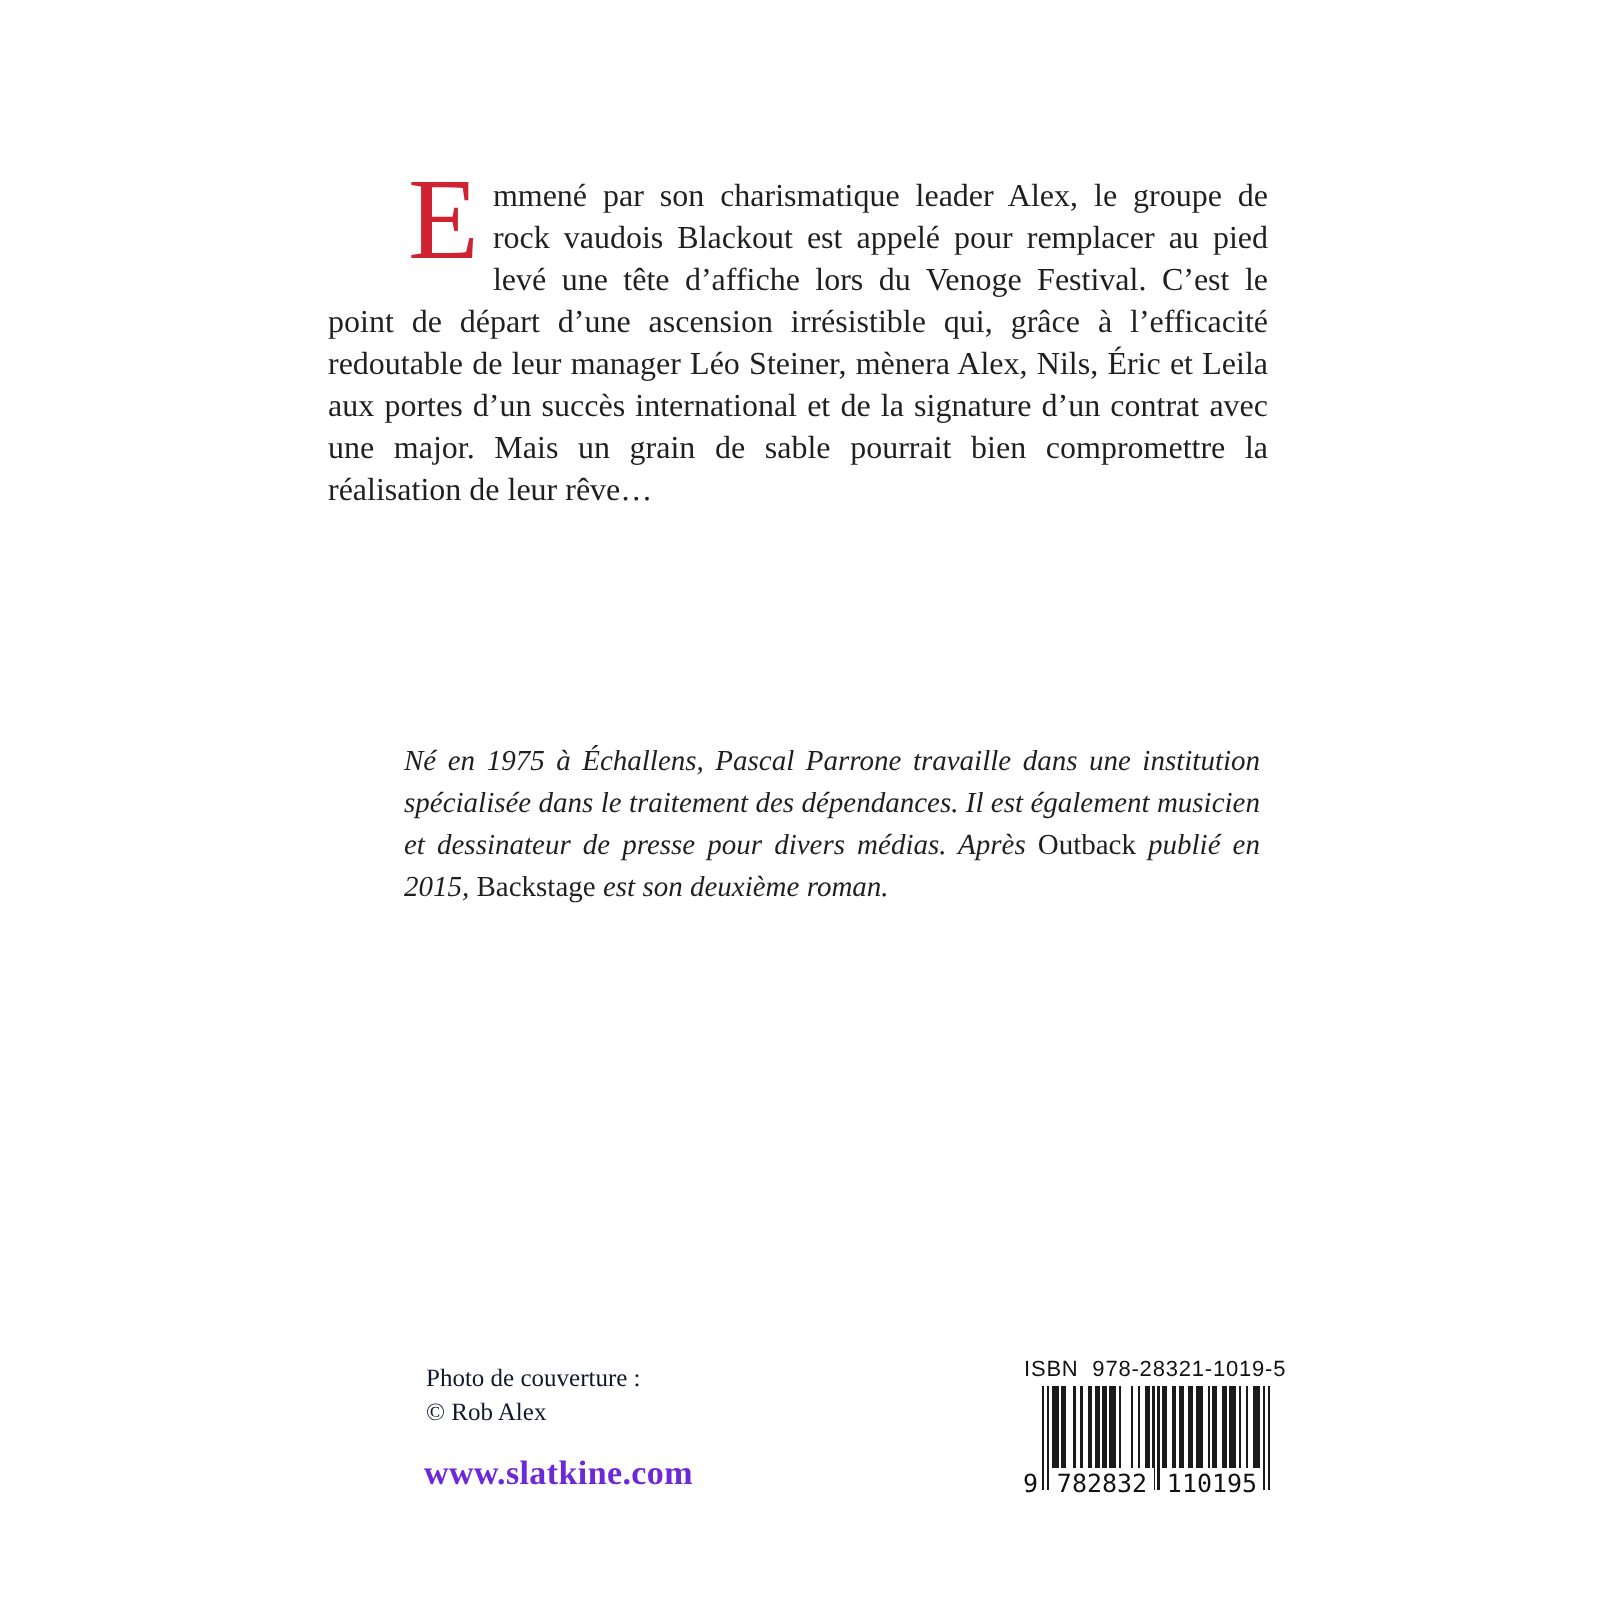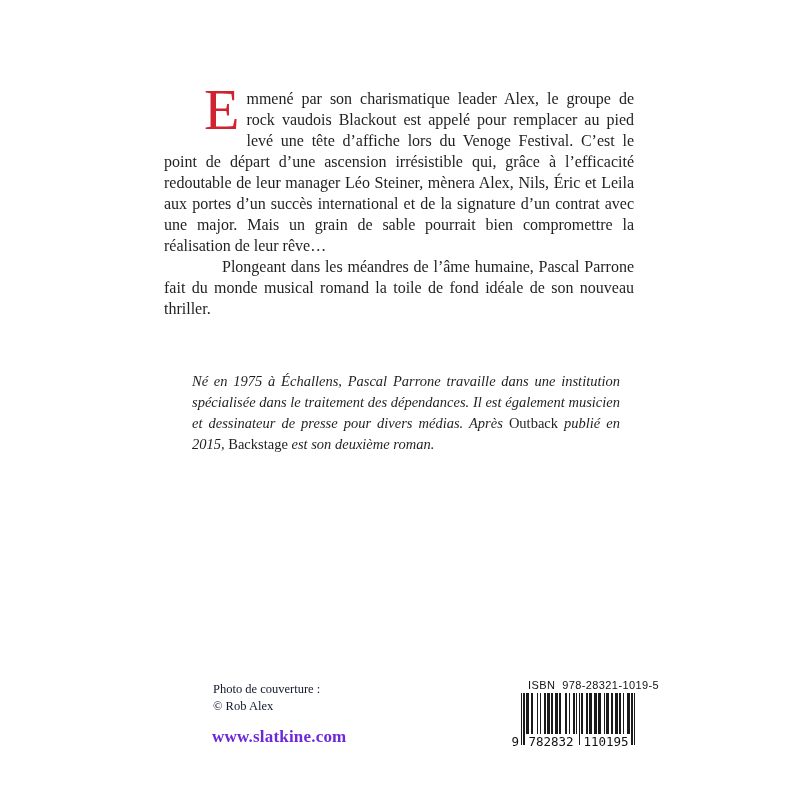--- a/index.html
+++ b/index.html
@@ -13,60 +13,59 @@
     position:absolute; left:164px; top:88px; width:470px;
     font-size:16px; line-height:21px; text-align:justify;
     hyphens:none;
   }
   .dropcap {
     float:left; color:#d02230; font-size:58px; line-height:42px;
     height:42px; margin:1px 7px 0 40px; font-weight:normal;
   }
   .para2 { text-indent:58px; }
   .bio {
-    position:absolute; left:192px; top:371px; width:428px;
+    position:absolute; left:202px; top:371px; width:428px;
     font-size:14.5px; line-height:21px; text-align:justify;
     font-style:italic;
   }
   .bio .roman { font-style:normal; }
   .credit {
     position:absolute; left:213px; top:681px;
     font-size:12.5px; line-height:17px; color:#0f172a;
   }
   .website {
     position:absolute; left:212px; top:727px;
     font-size:17px; font-weight:bold; color:#6d28d9; letter-spacing:0.2px;
   }
   .barcode {
     position:absolute; left:508px; top:679px; width:132px;
     font-family:"Liberation Sans","DejaVu Sans",sans-serif; color:#111;
   }
   .isbn-label {
-    width:124px; margin-left:20px; text-align:center;
+    width:124px; margin-left:4px; text-align:center;
     font-size:11px; letter-spacing:0.4px; white-space:pre;
   }
   .bars-wrap { position:relative; margin:2px 0 0 13px; width:114px; height:56px; }
   #barcode-svg { display:block; }
   .bc-digit {
     position:absolute; top:41px; height:15px; line-height:15px;
     background:#ffffff; text-align:center; color:#111;
     font-family:"DejaVu Sans Mono","Liberation Mono",monospace; font-size:12.5px;
   }
   .bc-first { left:-12px; width:10px; text-align:right; }
   .bc-left  { left:4px;  width:52px; }
   .bc-right { left:60px; width:50px; }
 </style>
 </head>
 <body>
 
 <div class="page">
 
   <div class="synopsis">
     <span class="dropcap">E</span><span>mmené par son charismatique leader Alex, le groupe de rock vaudois Blackout est appelé pour remplacer au pied levé une tête d’affiche lors du Venoge Festival. C’est le point de départ d’une ascension irrésistible qui, grâce à l’efficacité redoutable de leur manager Léo Steiner, mènera Alex, Nils, Éric et Leila aux portes d’un succès international et de la signature d’un contrat avec une major. Mais un grain de sable pourrait bien compromettre la réalisation de leur rêve…</span>
-    <div class="para2">Plongeant dans les méandres de l’âme humaine, Pascal Parrone fait du monde musical romand la toile de fond idéale de son nouveau thriller.</div>
   </div>
 
   <div class="bio">
     <span>Né en 1975 à Échallens, Pascal Parrone travaille dans une institution spécialisée dans le traitement des dépendances. Il est également musicien et dessinateur de presse pour divers médias. Après </span><span class="roman">Outback</span><span> publié en 2015, </span><span class="roman">Backstage</span><span> est son deuxième roman.</span>
   </div>
 
   <div class="credit">
     <div>Photo de couverture :</div>
     <div>© Rob Alex</div>
   </div>

